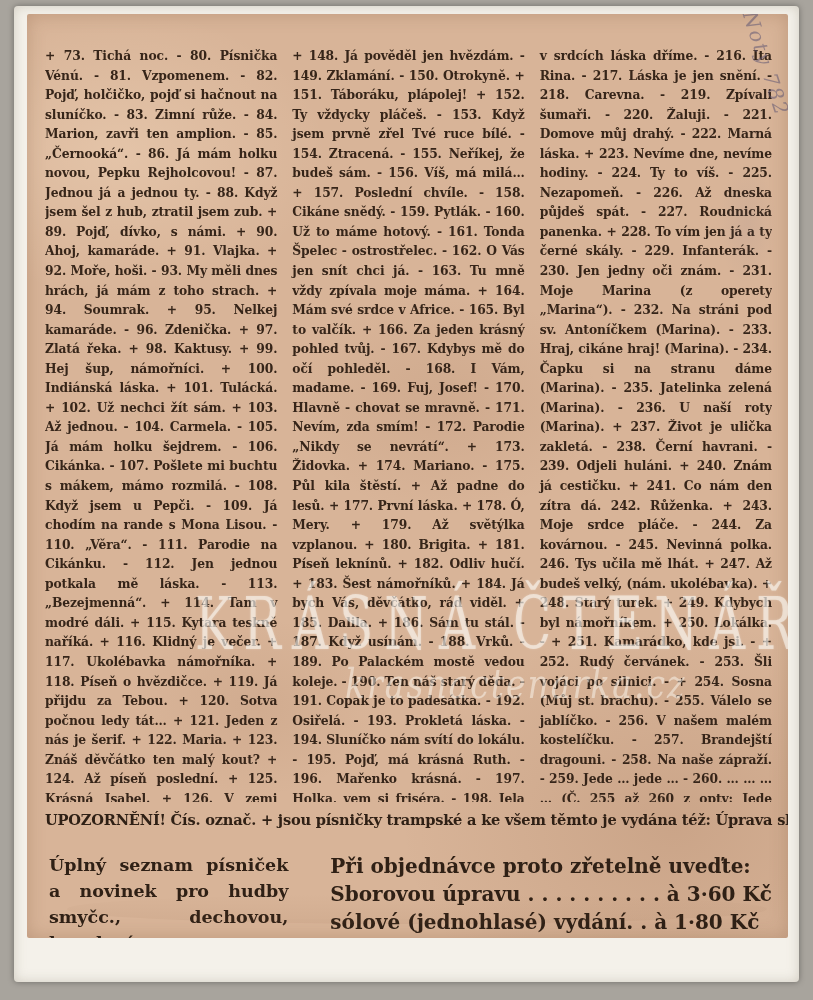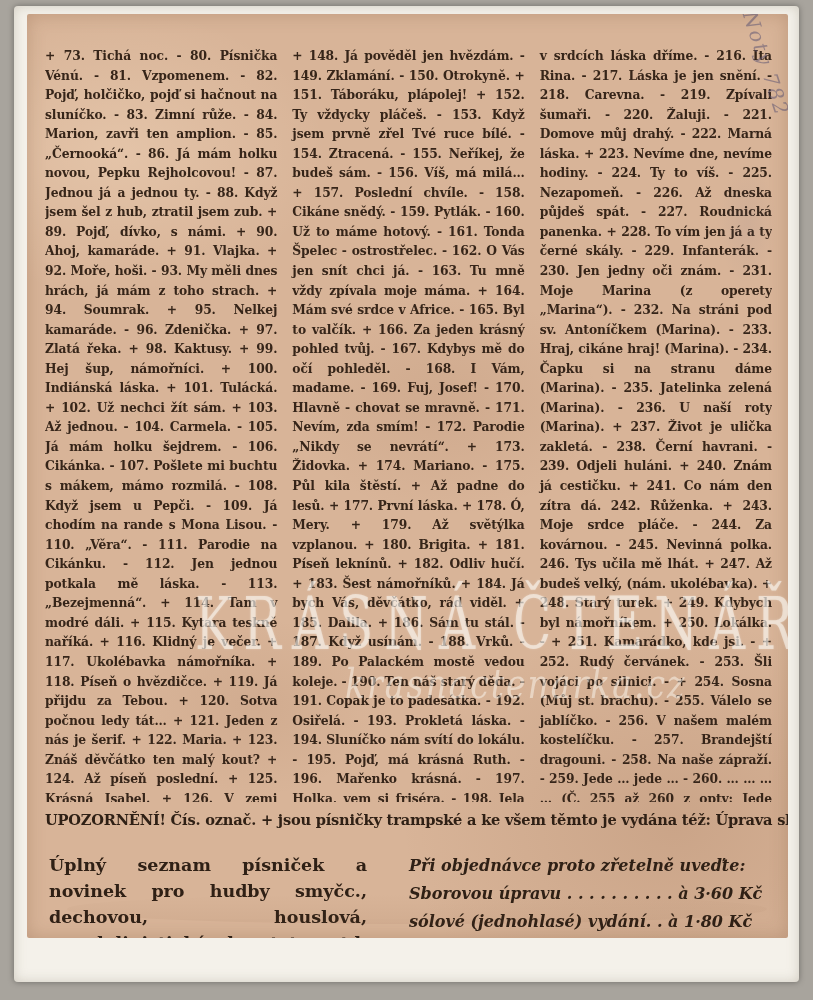--- a/index.html
+++ b/index.html
@@ -40,21 +40,21 @@
     white-space:nowrap;color:#2f2015;
   }
   .footer{display:flex;margin-top:24px;align-items:flex-start;}
   .footer-left{
     width:318px;margin-left:4px;
     font-size:17.5px;line-height:26px;font-weight:700;
     text-align:justify;color:#2f2015;
   }
   .footer-right{
     margin-left:42px;flex:1;
-    font-size:16px;line-height:28px;font-weight:700;color:#2f2015;font-style:italic;
+    font-size:20px;line-height:28px;font-weight:700;color:#2f2015;
   }
   .footer-right .price-line{white-space:nowrap;}
   .watermark-big{
     position:absolute;left:168px;top:568px;width:500px;
     font-size:50px;font-weight:400;letter-spacing:11px;
     color:rgba(252,250,244,.55);
     transform:scaleY(1.45);transform-origin:top left;
     text-shadow:0 0 2px rgba(255,255,255,.25);
     font-family:"DejaVu Serif",serif;
     pointer-events:none;white-space:nowrap;

